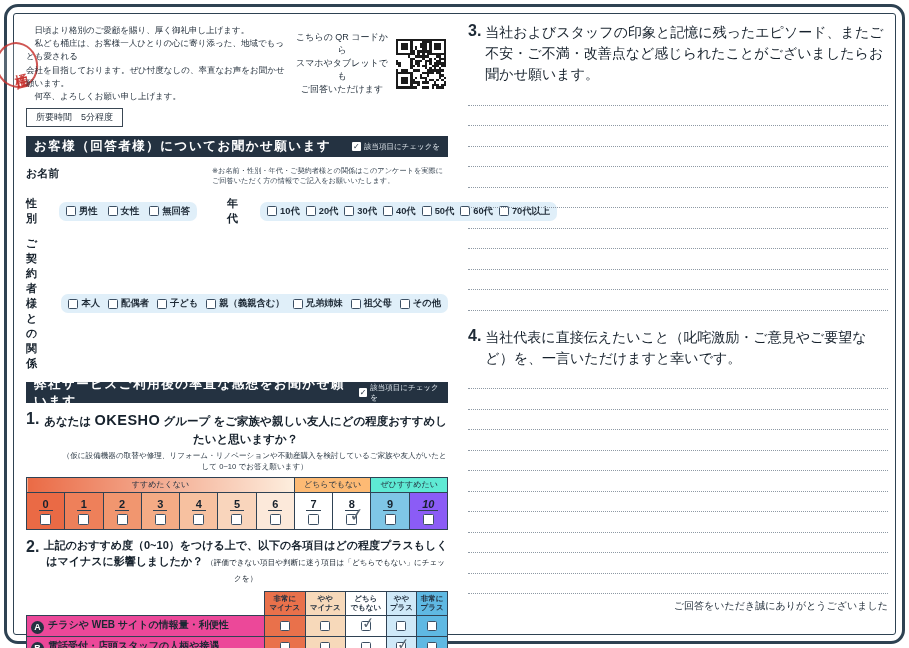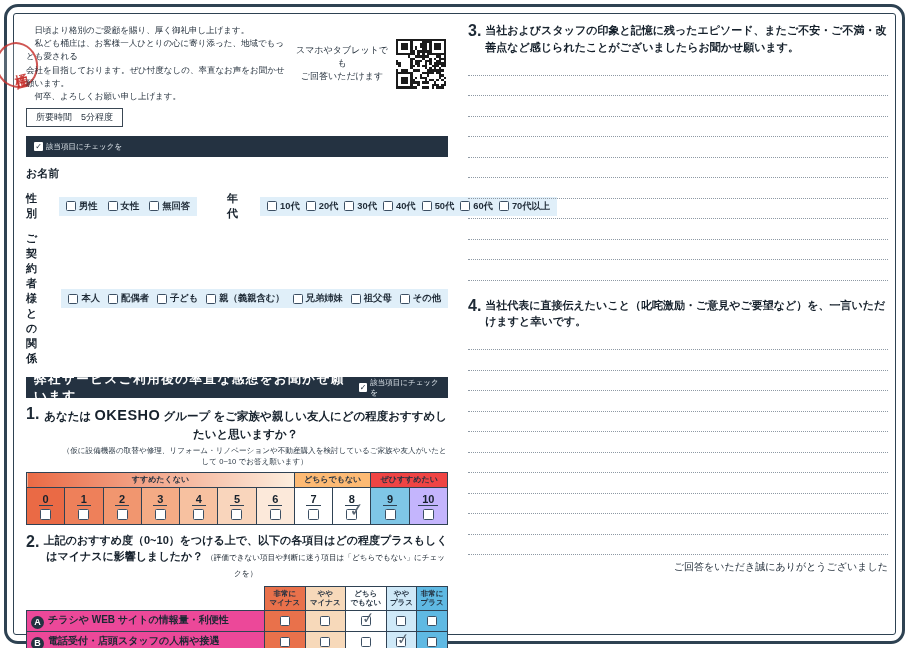--- a/index.html
+++ b/index.html
@@ -55,42 +55,42 @@
                font-size: 8px; line-height: 9px; text-align: center; font-weight: bold;
                border-radius: 1px; }
 
   .name-row { display: flex; margin-top: 9px; align-items: flex-start; }
   .field-label { font-size: 11px; font-weight: bold; color: #16212c; }
   .name-note { margin-left: auto; width: 236px; font-size: 7.2px; line-height: 1.4;
                color: #3a4754; }
 
   .opts-row { display: flex; align-items: center; margin-top: 10px; gap: 22px; }
   .band { background: #e0eff9; display: flex; align-items: center; gap: 10px;
-          padding: 3px 7px; border-radius: 0; }
+          padding: 3px 7px; border-radius: 7px; }
   .opt { display: inline-flex; align-items: center; gap: 3px; cursor: pointer; }
   .opt-t { font-size: 9.3px; font-weight: bold; color: #1e2a36; white-space: nowrap; }
 
   .cb { width: 10px; height: 10px; border: 1.3px solid #3c4f63; background: #fff;
         display: inline-block; position: relative; border-radius: 1.5px; flex: none; }
   .cb.checked::after { content: "✓"; position: absolute; left: 0px; top: -8px;
         font-size: 15px; font-weight: bold; color: #5a6673; transform: rotate(-6deg); }
 
   .q-head { display: flex; margin-top: 9px; }
   .q-num { font-size: 16px; font-weight: bold; margin-right: 4px; line-height: 1.1; }
   .q-text { font-size: 11.5px; font-weight: bold; line-height: 1.45; color: #16212c; text-align: center; }
   .brand { font-size: 14.5px; font-weight: 800; letter-spacing: .5px; }
   .q-note { font-size: 7.6px; color: #2c3945; margin-top: 2px; margin-left: 14px;
             font-weight: normal; }
 
   table.scale { width: 100%; border-collapse: collapse; margin-top: 5px; }
   table.scale td { border: 1px solid #2f4254; text-align: center; }
-  .sg { font-size: 8px; font-weight: bold; padding: 1.5px 0; color: #243241; }
+  .sg { font-size: 8px; font-weight: normal; padding: 1.5px 0; color: #243241; }
   .sg0 { background: linear-gradient(90deg, #ea6a45, #fdeede); }
   .sg1 { background: #fdba74; }
-  .sg2 { background: #ef4444; }
+  .sg2 { background: #5eead4; }
   .sv { padding: 1px 0 4px; }
   .sv .num { display: inline-block; font-size: 11px; font-weight: bold;
              border-bottom: 1px solid #2f4254; padding: 0 4px; color: #16212c; }
   .sv .cb { display: block; margin: 2px auto 0; width: 11px; height: 11px; }
   .sv .cb.checked::after { font-size: 18px; top: -11px; left: 2px; }
 
   table.grid { width: 100%; border-collapse: collapse; margin-top: 5px; }
   table.grid td, table.grid th { border: 1px solid #2f4254; }
   table.grid th.empty { border: none; background: transparent; }
   .gh { font-size: 7.5px; font-weight: bold; text-align: center; line-height: 1.2;
@@ -103,41 +103,42 @@
             background: #243241; color: #fff; font-size: 9px; font-weight: bold;
             text-align: center; line-height: 13px; margin-right: 4px;
             vertical-align: -2px; }
   td.gcell { text-align: center; height: 19.5px; }
   td.gcell .cb { vertical-align: middle; }
 
   .dlines { margin-top: 10px; }
   .dline { border-bottom: 1.5px dotted #8e99a4; }
   .dlines-right .dline { margin-top: 19.5px; }
 
-  .rq-text { font-size: 11px; font-weight: bold; line-height: 1.5; color: #16212c; }
+  .rq-text { font-size: 14px; font-weight: normal; line-height: 1.5; color: #16212c; }
   .thanks { text-align: right; font-size: 10px; color: #26323e; margin-top: 5px; }
 </style>
 </head>
 <body>
 
 <div class="sheet">
   <div class="frame-outer"></div>
   <div class="frame-inner"></div>
   <div class="seal">桶庄</div>
 
   <div class="col-left">
 
     <div class="intro-row">
       <div class="intro-text">
         <div>　日頃より格別のご愛顧を賜り、厚く御礼申し上げます。</div>
         <div>　私ども桶庄は、お客様一人ひとりの心に寄り添った、地域でもっとも愛される</div>
         <div>会社を目指しております。ぜひ忖度なしの、率直なお声をお聞かせ願います。</div>
         <div>　何卒、よろしくお願い申し上げます。</div>
       </div>
       <div class="qr-caption">
+        <div>こちらの QR コードから</div>
         <div>スマホやタブレットでも</div>
         <div>ご回答いただけます</div>
       </div>
       <div class="qr" id="qr">
           <div class="m"></div>
           <div class="m"></div>
           <div class="m"></div>
           <div class="m"></div>
           <div class="m"></div>
           <div class="m"></div>
@@ -575,28 +576,33 @@
           <div class="m"></div>
           <div class="m"></div>
           <div class="m"></div>
           <div></div>
         </div>
     </div>
 
     <div class="time-box">所要時間　5分程度</div>
 
     <div class="bar">
+      <span class="bar-title">お客様（回答者様）についてお聞かせ願います</span>
       <span class="badge">
         <span class="badge-box">✓</span>
         <span>該当項目にチェックを</span>
       </span>
     </div>
 
     <div class="name-row">
       <span class="field-label">お名前</span>
+      <span class="name-note">
+        <span>※お名前・性別・年代・ご契約者様との関係はこのアンケートを実際に</span><br>
+        <span>ご回答いただく方の情報でご記入をお願いいたします。</span>
+      </span>
     </div>
 
     <div class="opts-row">
       <span class="field-label">性別</span>
       <span class="band" id="gender-opts">
           <label class="opt">
             <span class="cb"></span>
             <span class="opt-t">男性</span>
           </label>
           <label class="opt">
@@ -701,21 +707,21 @@
             <td class="sv" style="background: rgb(234, 106, 69); width: 9.09%;"><div class="num">0</div><span class="cb"></span></td>
             <td class="sv" style="background: rgb(238, 128, 90); width: 9.09%;"><div class="num">1</div><span class="cb"></span></td>
             <td class="sv" style="background: rgb(241, 150, 111); width: 9.09%;"><div class="num">2</div><span class="cb"></span></td>
             <td class="sv" style="background: rgb(244, 171, 133); width: 9.09%;"><div class="num">3</div><span class="cb"></span></td>
             <td class="sv" style="background: rgb(247, 193, 160); width: 9.09%;"><div class="num">4</div><span class="cb"></span></td>
             <td class="sv" style="background: rgb(249, 213, 188); width: 9.09%;"><div class="num">5</div><span class="cb"></span></td>
             <td class="sv" style="background: rgb(252, 233, 218); width: 9.09%;"><div class="num">6</div><span class="cb"></span></td>
             <td class="sv" style="background: rgb(255, 255, 255); width: 9.09%;"><div class="num">7</div><span class="cb"></span></td>
             <td class="sv" style="background: rgb(255, 255, 255); width: 9.09%;"><div class="num">8</div><span class="cb checked"></span></td>
             <td class="sv" style="background: rgb(127, 198, 230); width: 9.09%;"><div class="num">9</div><span class="cb"></span></td>
-            <td class="sv" style="background: #c4b5fd; width: 9.09%;"><div class="num">10</div><span class="cb"></span></td>
+            <td class="sv" style="background: #8b5cf6; width: 9.09%; font-style: italic;"><div class="num">10</div><span class="cb"></span></td>
           </tr>
       </tbody>
     </table>
 
     <div class="q-head" style="margin-top:8px">
       <span class="q-num">2.</span>
       <span class="q-text" style="font-size:11px"><span>上記のおすすめ度（0~10）をつける上で、以下の各項目はどの程度プラスもしくはマイナスに影響しましたか？</span> <span style="font-size:7.6px;font-weight:normal">（評価できない項目や判断に迷う項目は「どちらでもない」にチェックを）</span>
       </span>
     </div>
 

